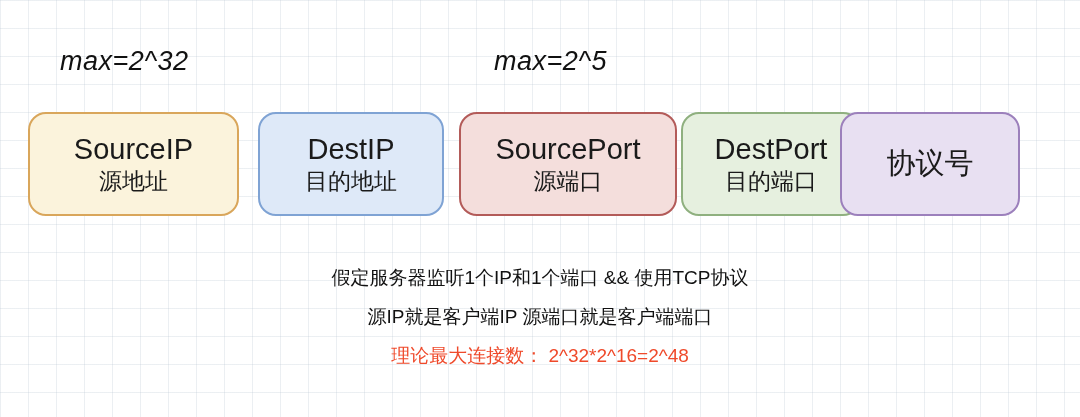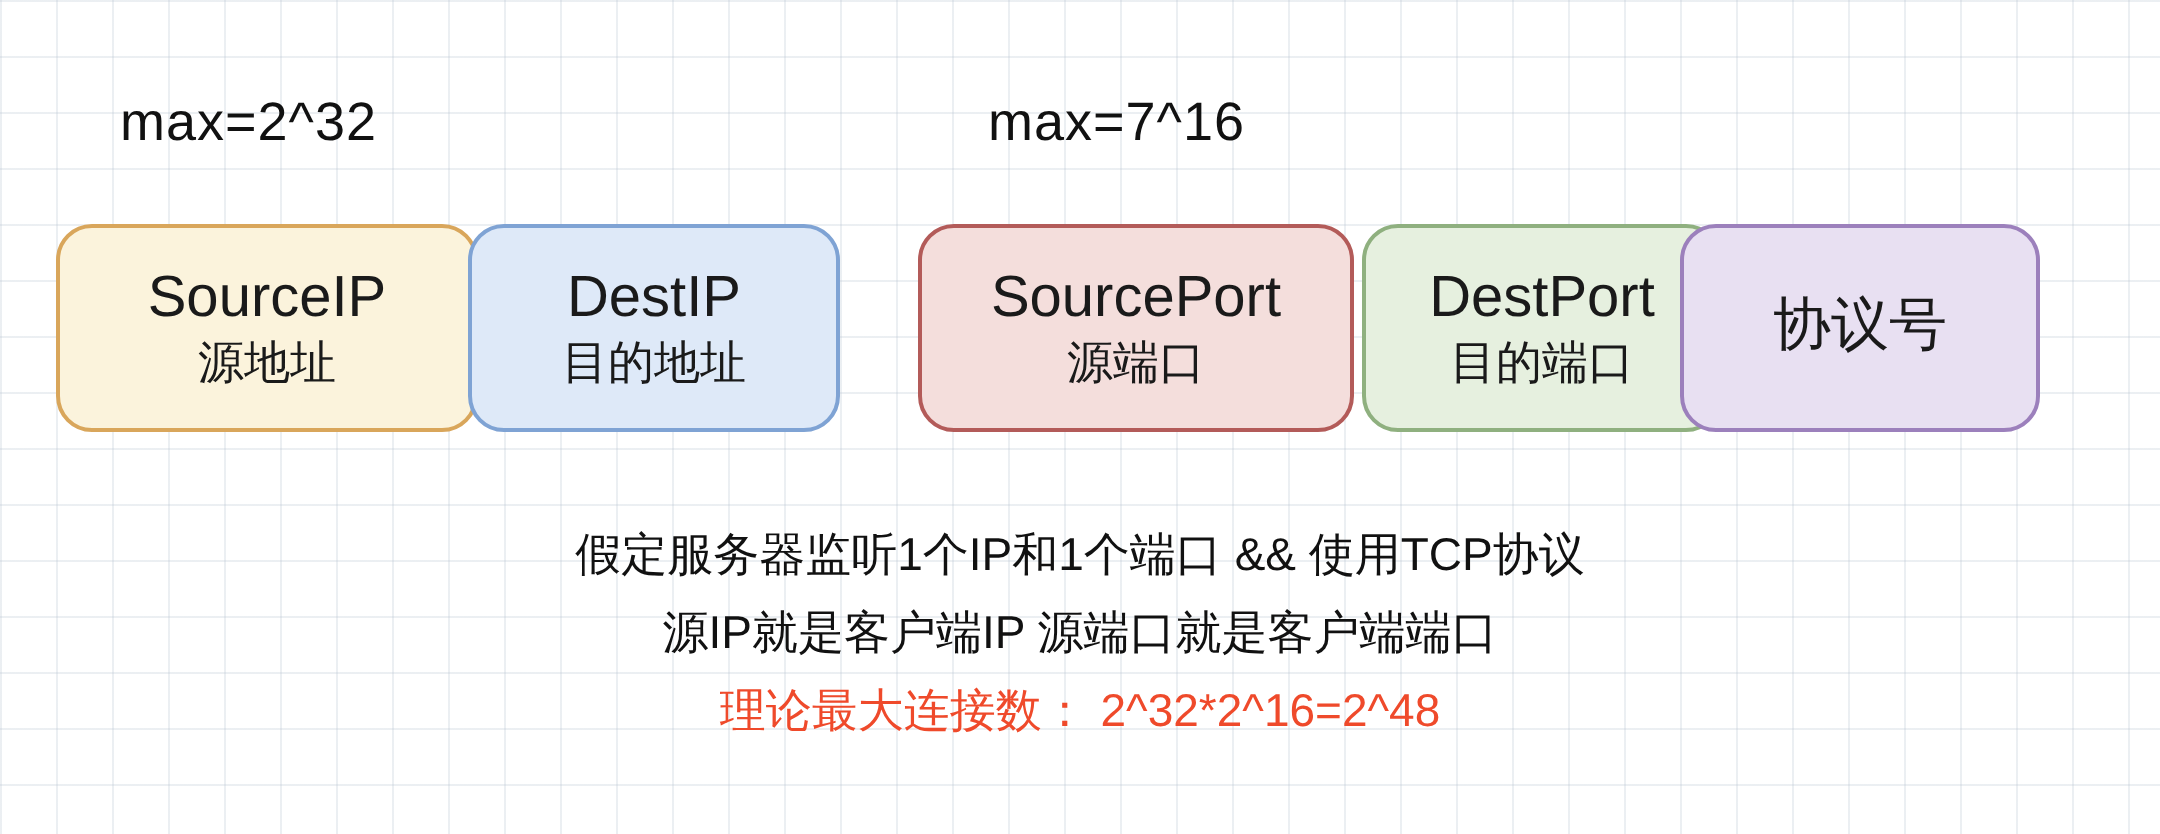--- a/index.html
+++ b/index.html
@@ -21,20 +21,21 @@
     color: #111111;
   }
   .max-label {
     position: absolute;
     top: 46px;
     font-size: 27px;
     font-weight: 500;
     letter-spacing: 0.5px;
     color: #111111;
     white-space: nowrap;
+    font-style: italic;
   }
   .max-label.left  { left: 60px; }
   .max-label.right { left: 494px; }
 
   .tuple-box {
     position: absolute;
     top: 112px;
     height: 104px;
     box-sizing: border-box;
     border: 2.5px solid #999;
@@ -50,51 +51,51 @@
     font-size: 29px;
     line-height: 1.15;
     color: #1a1a1a;
   }
   .tuple-box .zh {
     font-size: 23px;
     line-height: 1.15;
     color: #1a1a1a;
   }
   .box-0 { left: 28px;  width: 211px; }
-  .box-1 { left: 234px; width: 186px; }
+  .box-1 { left: 258px; width: 186px; }
   .box-2 { left: 459px; width: 218px; }
   .box-3 { left: 681px; width: 180px; }
   .box-4 { left: 840px; width: 180px; }
   .box-4 .en { font-size: 29px; }
 
   .notes {
     position: absolute;
     top: 258px;
     left: 0;
     width: 100%;
     text-align: center;
   }
   .notes .note-line {
-    font-size: 23px;
+    font-size: 19px;
     line-height: 39px;
     color: #111111;
     white-space: nowrap;
   }
   .notes .note-line.highlight {
     font-weight: 500;
   }
 </style>
 </head>
 <body>
 
 <div class="canvas">
 
   <div class="max-label left">max=2^32</div>
 
-  <div class="max-label right">max=7^16</div>
+  <div class="max-label right">max=2^5</div>
 
   <div class="tuple-box box-0" style="border-color: rgb(217, 166, 91); background-color: rgb(251, 243, 220);">
     <div class="en">SourceIP</div>
     <div class="zh">源地址</div>
   </div>
 
   <div class="tuple-box box-1" style="border-color: rgb(127, 163, 212); background-color: rgb(222, 233, 248);">
     <div class="en">DestIP</div>
     <div class="zh">目的地址</div>
   </div>

